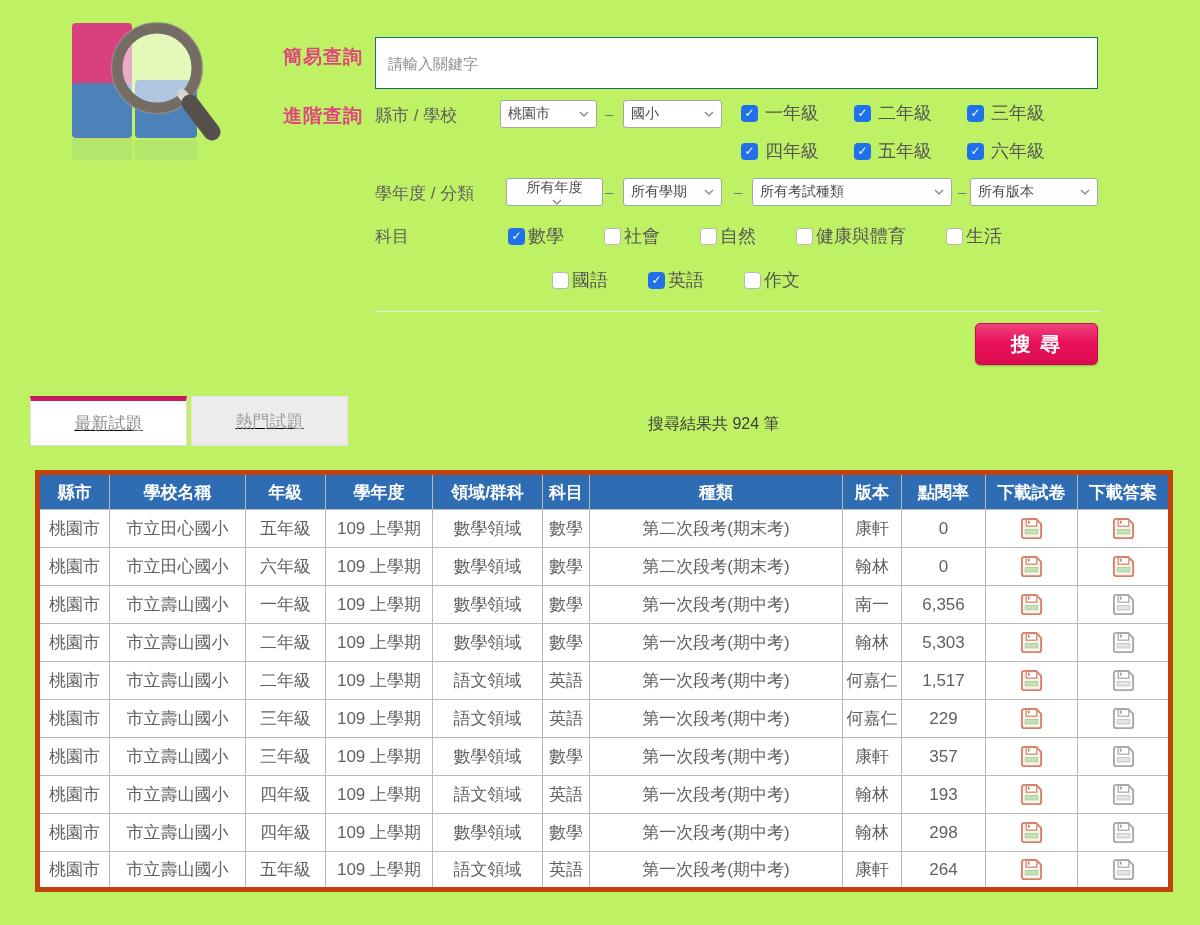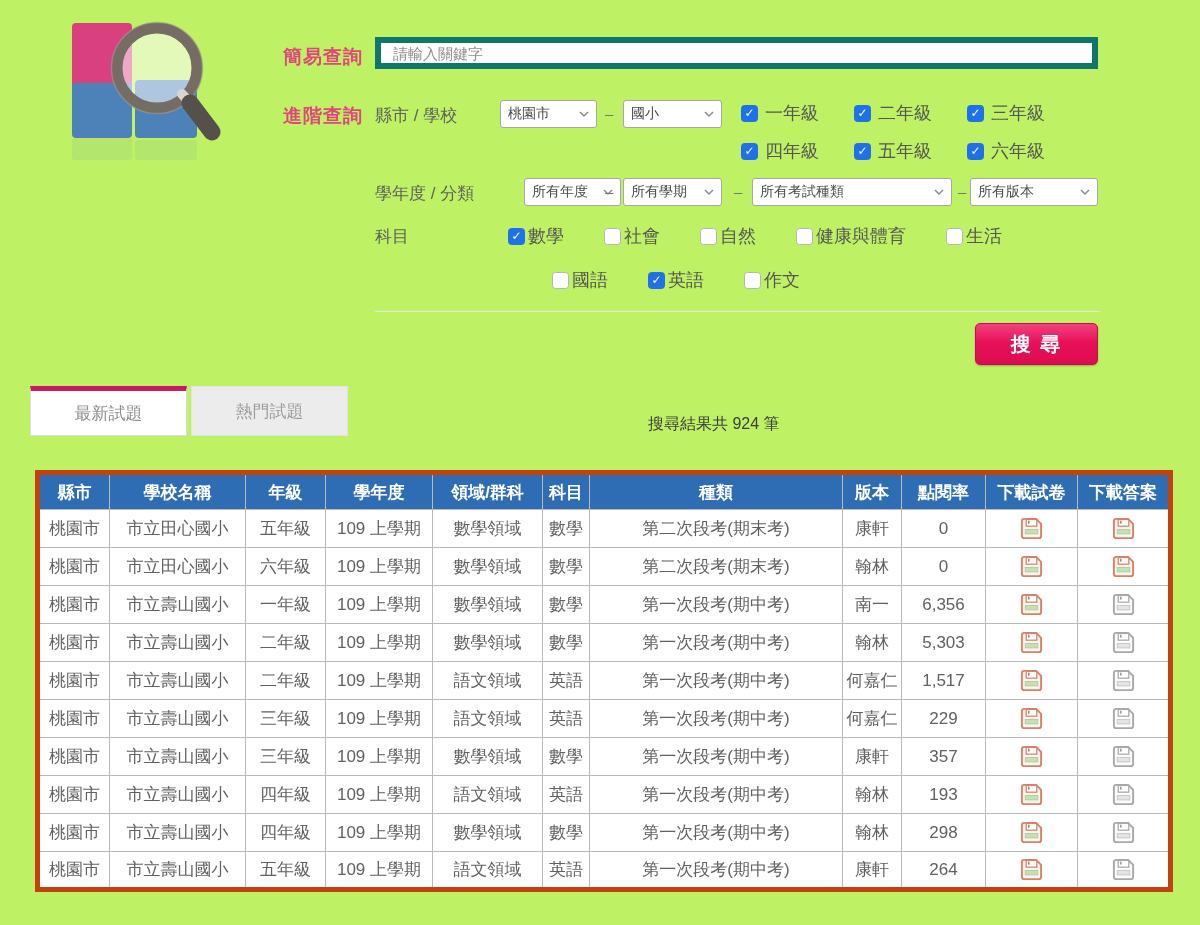--- a/index.html
+++ b/index.html
@@ -6,22 +6,22 @@
   html,body { background:#fff; }
   body { font-family:"Liberation Sans","DejaVu Sans",sans-serif; }
   #app { position:relative; width:1200px; height:925px; background:#bef264; overflow:hidden; }
 
   .abs { position:absolute; }
 
   
   .q-label { font-size:19px; font-weight:bold; color:#e0457c; letter-spacing:1px; }
 
   
-  #keyword { position:absolute; left:375px; top:37px; width:723px; height:32px;
-             border:6px solid #0f766e; font-size:15px; padding:0 12px; color:#555;
+  #keyword { position:absolute; left:375px; top:37px; width:723px; height:52px;
+             border:1px solid #0f766e; font-size:15px; padding:0 12px; color:#555;
              font-family:"Liberation Sans","DejaVu Sans",sans-serif; outline:none; }
   #keyword::placeholder { color:#8e8e8e; opacity:1; }
 
   
   .f-label { font-size:17px; color:#5f5f5f; }
 
   
   .sel { position:absolute; height:28px; background:#fff; border:1px solid #a6a6a6;
          border-radius:3px; display:flex; align-items:center; justify-content:space-between;
          padding:0 7px; font-size:14px; color:#4a4a4a; cursor:default; }
@@ -45,21 +45,21 @@
   
   .search-btn { position:absolute; left:975px; top:323px; width:123px; height:42px;
                 border:1px solid #c90b4c; border-radius:5px;
                 background:linear-gradient(#f0437f, #e81159 45%, #dd0c51);
                 color:#fff; font-size:20px; letter-spacing:2px; font-weight:bold;
                 display:flex; align-items:center; justify-content:center;
                 box-shadow:0 1px 2px rgba(0,0,0,.25); cursor:pointer;
                 font-family:"Liberation Sans","DejaVu Sans",sans-serif; }
 
   
-  .tabs { position:absolute; left:30px; top:386px; display:flex; gap:4px; }
+  .tabs { position:absolute; left:30px; top:396px; display:flex; gap:4px;text-decoration:underline; }
   .tab { width:157px; height:50px; display:flex; align-items:center; justify-content:center;
          font-size:17px; color:#9c9c9c; background:#ececec; border:1px solid #e3e3e3; cursor:pointer; }
   .tab.active { background:#fff; color:#8d8d8d;
                 border:1px solid #dcdcdc; border-top:5px solid #c9195e; }
 
   .result-summary { position:absolute; left:648px; top:414px; font-size:16px; color:#3d3d3d; }
 
   
   table { position:absolute; left:35px; top:470px; width:1133px;
           border-collapse:collapse; table-layout:fixed; }
@@ -150,21 +150,21 @@
         <span class="cb-label">五年級</span>
       </span>
 
       <span class="cb-item">
         <span class="checkbox checked"></span>
         <span class="cb-label">六年級</span>
       </span>
     </div>
 
   <div class="abs f-label" style="left:375px; top:182px;">學年度 / 分類</div>
-  <div class="sel" style="left:524px; top:178px; width:97px;">
+  <div class="sel" style="left:506px; top:178px; width:97px;flex-direction:column;">
     <span>所有年度</span>
     <svg width="10" height="6" viewBox="0 0 10 6">
       <polyline points="1,1 5,5 9,1" fill="none" stroke="#888" stroke-width="1.4"></polyline>
       </svg>
   </div>
   <div class="dash" style="left:605px; top:183px;">–</div>
   <div class="sel" style="left:623px; top:178px; width:99px;">
     <span>所有學期</span>
     <svg width="10" height="6" viewBox="0 0 10 6">
       <polyline points="1,1 5,5 9,1" fill="none" stroke="#888" stroke-width="1.4"></polyline>

